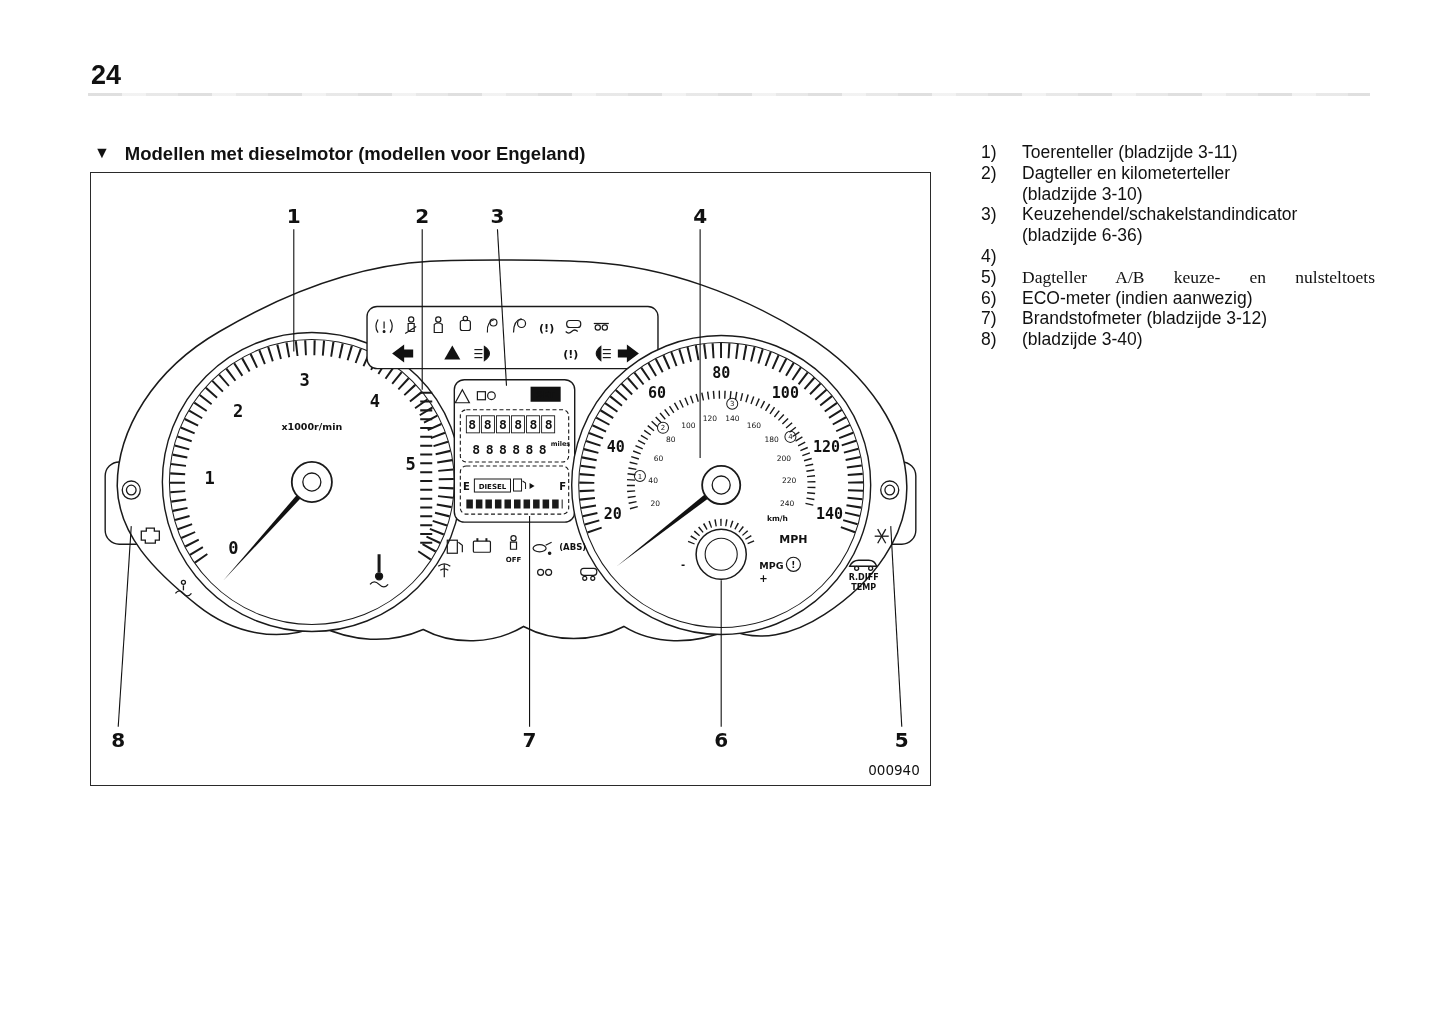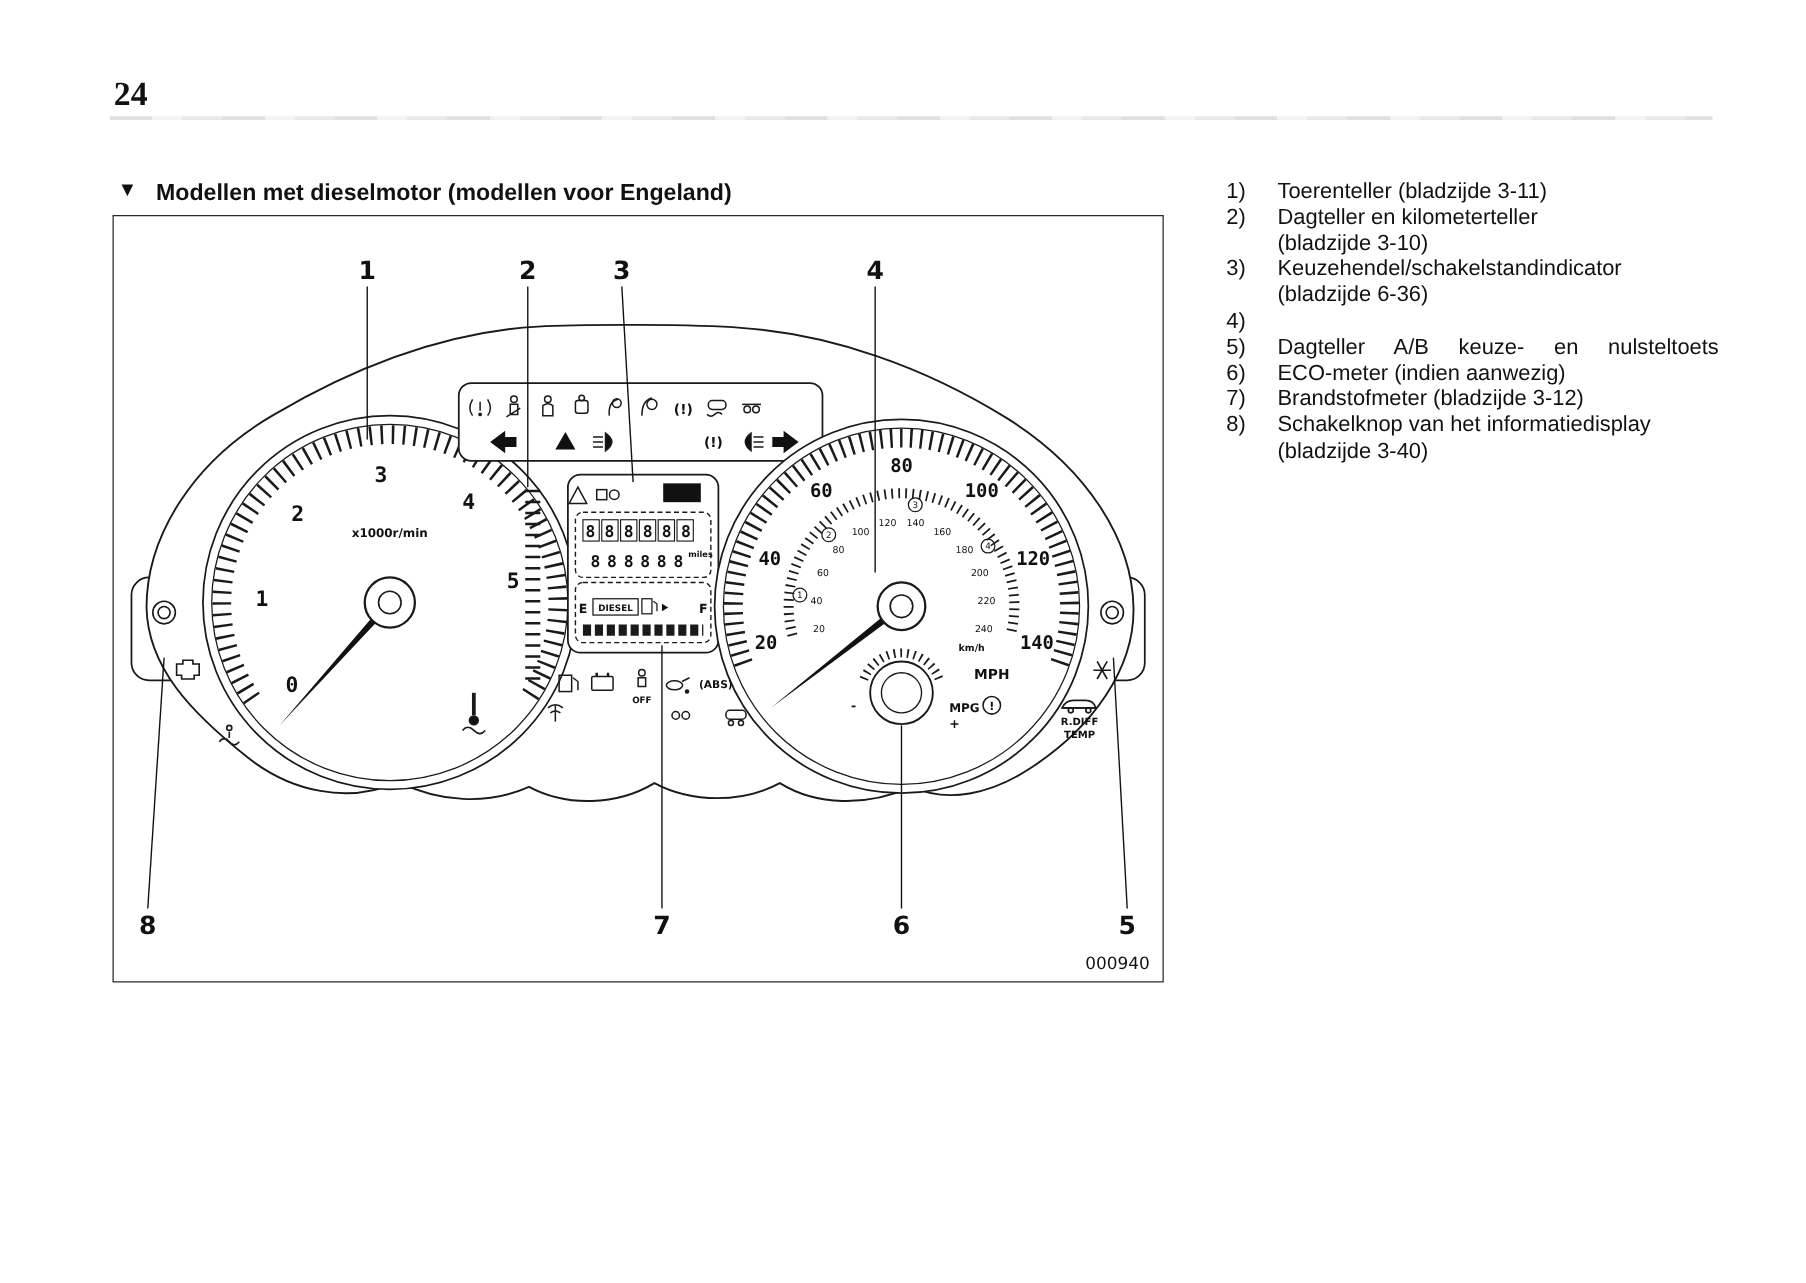--- a/index.html
+++ b/index.html
@@ -1,30 +1,30 @@
 <!DOCTYPE html>
 <html><head>
 <meta charset="utf-8">
 <style>
   html,body{margin:0;padding:0;background:#ffffff;}
   .page{position:relative;width:1445px;height:1026px;background:#fff;
         font-family:"Liberation Sans",sans-serif;color:#111;overflow:hidden;}
-  .page-number{position:absolute;left:91px;top:60px;font-size:27px;font-weight:bold;font-family:Liberation Serif, serif;}
+  .page-number{position:absolute;left:91px;top:60px;font-size:27px;font-weight:bold;}
   .scan-line{position:absolute;left:88px;top:93px;width:1282px;height:3px;opacity:.5;
         background:repeating-linear-gradient(90deg,#c0c0c0 0 34px,#e6e6e6 34px 58px,#d2d2d2 58px 90px);}
   .section-heading{position:absolute;left:94px;top:143px;font-size:18.5px;font-weight:bold;
         display:flex;align-items:flex-start;}
   .section-marker{font-size:16px;margin-right:15px;padding-top:1px;}
   .figure-frame{position:absolute;left:90px;top:172px;width:841px;height:614px;
         border:1.6px solid #2a2a2a;box-sizing:border-box;background:#fff;}
   .legend{position:absolute;left:981px;top:142px;width:394px;font-size:17.5px;line-height:20.8px;}
   .legend-item{display:flex;}
   .legend-num{width:41px;flex:none;}
   .legend-text{flex:1;}
-  .spread{text-align:justify;text-align-last:justify;}
+  .spread{text-align:justify;text-align-last:justify;font-family:Liberation Serif, serif;}
   svg{display:block;width:100%;height:100%;}
   svg text{stroke:none;fill:#111;font-family:"DejaVu Sans",sans-serif;}
   svg .seg{font-family:"DejaVu Sans Mono",monospace;font-weight:700;}
   svg .b{font-weight:700;}
 </style>
 </head>
 <body>
 
 <div class="page">
 
@@ -365,19 +365,18 @@
     <div class="legend-item">
       <div class="legend-num">7)</div>
       <div class="legend-text">
         <div>Brandstofmeter (bladzijde 3-12)</div>
         <div></div>
       </div>
     </div>
     <div class="legend-item">
       <div class="legend-num">8)</div>
       <div class="legend-text">
-        <div>Schakelknop van het informatiedisplay</div>
         <div>(bladzijde 3-40)</div>
       </div>
     </div>
   </div>
 
 </div>
 
 </body></html>

